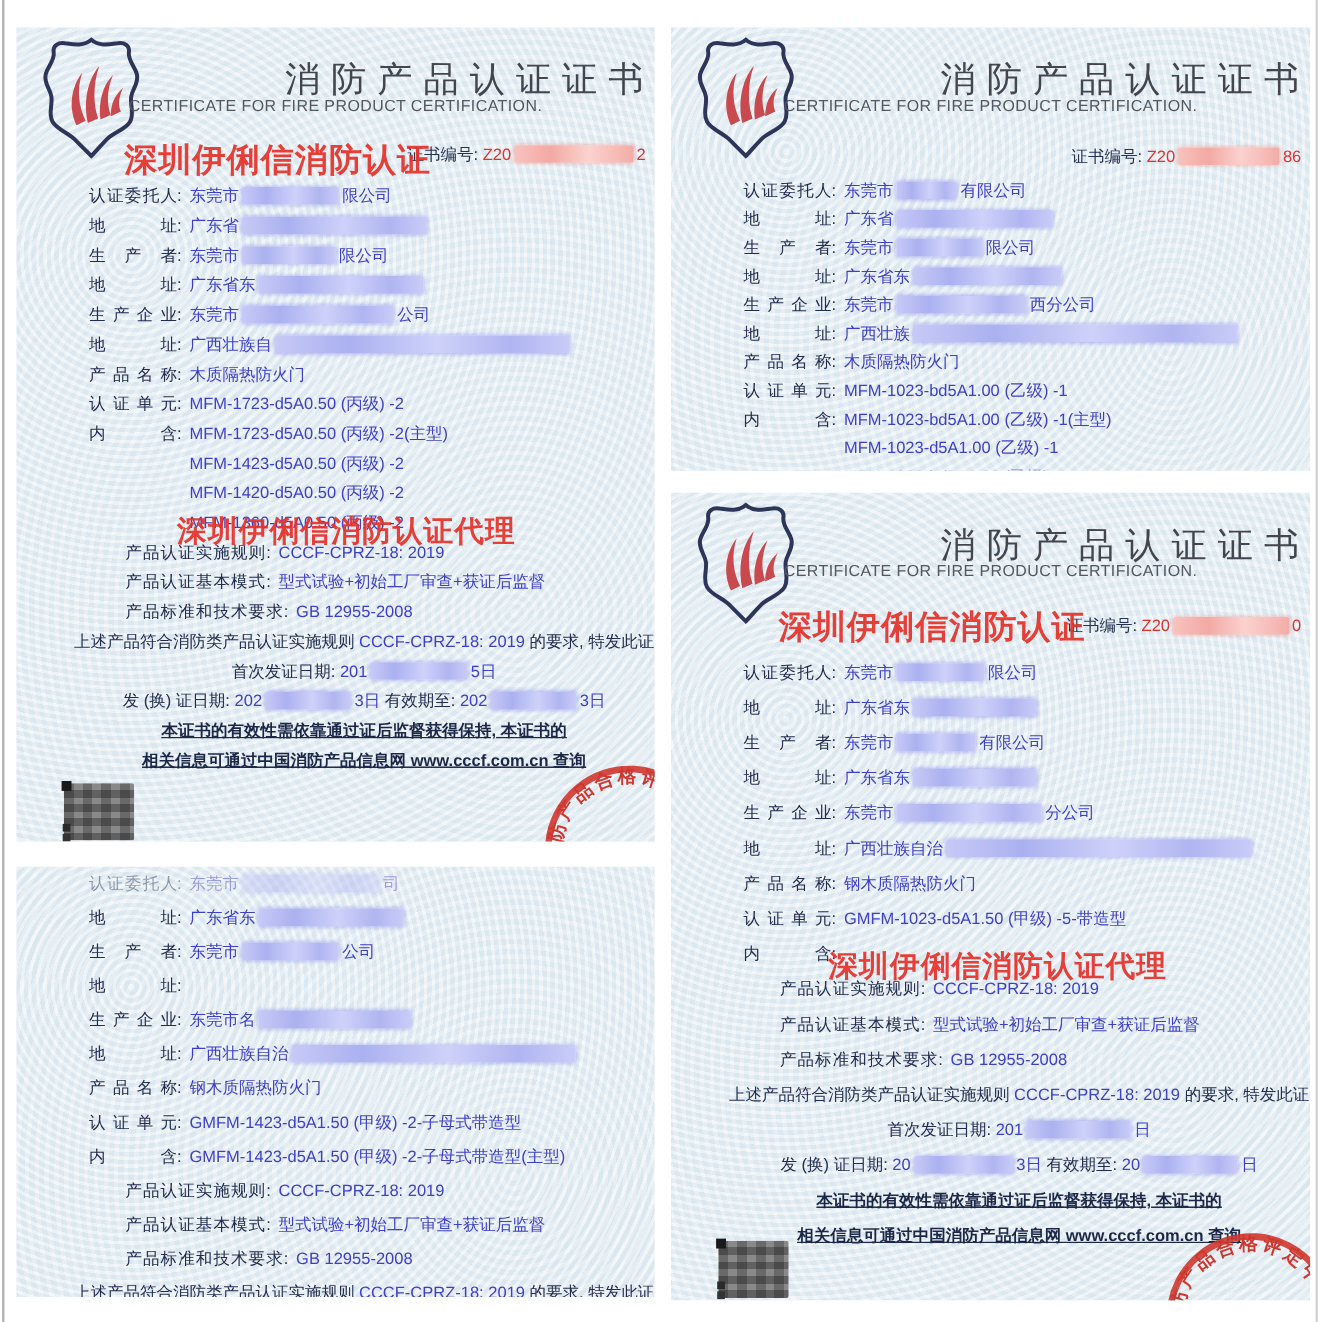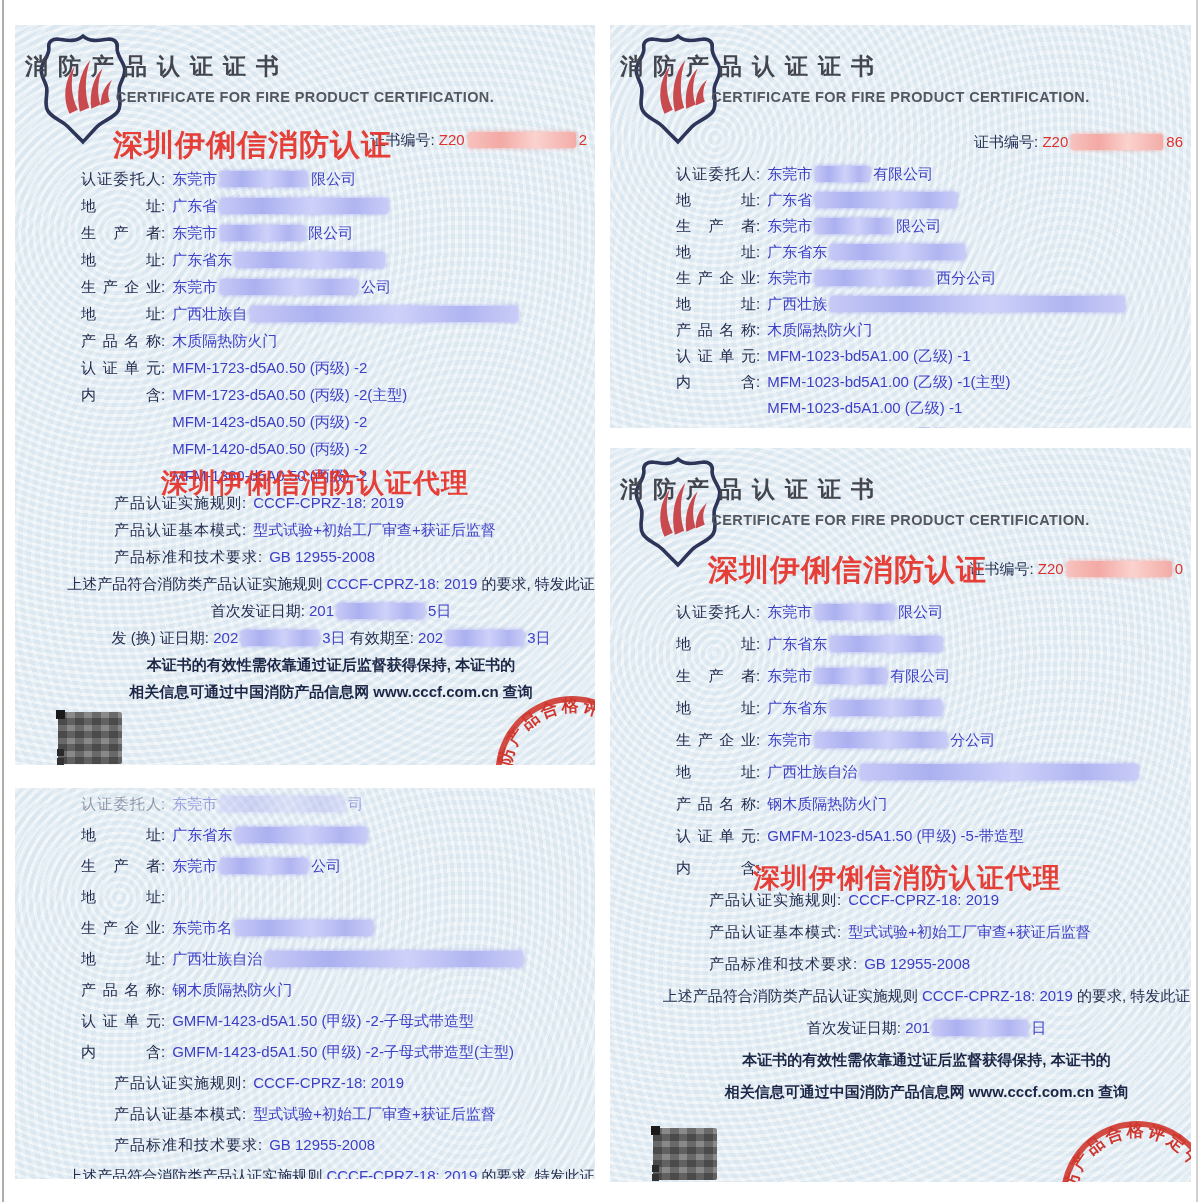--- a/index.html
+++ b/index.html
@@ -9,36 +9,36 @@
   .edge.left{left:2px;}
   .edge.right{right:4px;background:#c4c4c4;}
 
   .cert{position:absolute;background:#e5eef5;overflow:hidden;
     background-image:
       repeating-radial-gradient(circle at 18% 28%, rgba(255,255,255,.35) 0 3px, rgba(186,207,222,.14) 3px 7px),
       repeating-radial-gradient(circle at 78% 72%, rgba(255,255,255,.28) 0 4px, rgba(196,214,227,.12) 4px 9px);
     font-size:15px;color:#222c4e;}
 
   .logo{position:absolute;left:16px;top:6px;width:104px;height:116px;}
-  .hdr-title{position:absolute;top:26px;left:0;right:0;text-align:left;
-    font-size:23px;letter-spacing:10px;color:#43464f;font-weight:700;white-space:nowrap;text-indent:10px;}
+  .hdr-title{position:absolute;top:26px;left:0;right:0;text-align:right;
+    font-size:32px;letter-spacing:10px;color:#43464f;font-weight:400;white-space:nowrap;text-indent:10px;}
   .hdr-sub{position:absolute;top:64px;left:0;right:0;text-align:center;
-    font-size:14.5px;color:#53575f;letter-spacing:.4px;white-space:nowrap;font-weight:bold;}
+    font-size:14.5px;color:#53575f;letter-spacing:.4px;white-space:nowrap;}
 
   .wm{position:absolute;color:#e5322a;font-weight:bold;white-space:nowrap;
       opacity:.93;letter-spacing:1px;z-index:6;}
 
   .certno{position:absolute;white-space:nowrap;font-size:15px;z-index:3;}
   .certno .cl{color:#243052;}
   .certno .cv{color:#e0322c;}
 
   .rows{position:absolute;left:66px;right:14px;z-index:2;}
   .row{display:flex;align-items:baseline;white-space:nowrap;}
   .row.center{justify-content:center;}
-  .row.bold .val,.row.bold .val .seg{font-weight:bold;color:#1c2747;}
+  .row.bold .val,.row.bold .val .seg{font-weight:bold;color:#1c2747;text-decoration:underline;}
   .row.faded{opacity:.45;}
   .lbl{display:inline-block;width:80px;flex:none;text-align:justify;
        text-align-last:justify;color:#222c4e;}
   .lbl.wide{width:auto;text-align-last:auto;letter-spacing:1px;margin-left:33px;}
   .colon{color:#222c4e;margin-right:7px;}
   .colon.ghost{visibility:hidden;}
   .val{display:inline;}
   .seg{color:#3d3fc6;}
   .seg.navy{color:#222c4e;}
   .blur{display:inline-block;height:16px;border-radius:2px;margin:0 3px;vertical-align:-3px;
@@ -383,20 +383,23 @@
         <span class="lbl wide">产品标准和技术要求</span>
         <span class="colon">:</span>
         <span class="val"><span class="seg">GB 12955-2008</span></span>
       </div>
       <div class="row center" style="height: 32px; line-height: 32px;">
         <span class="val"><span class="seg navy">上述产品符合消防类产品认证实施规则 </span><span class="seg">CCCF-CPRZ-18: 2019</span><span class="seg navy"> 的要求, 特发此证</span></span>
       </div>
       <div class="row center" style="height: 32px; line-height: 32px;">
         <span class="val"><span class="seg navy">首次发证日期: </span><span class="seg">201</span><span class="blur" style="width: 95px;"></span><span class="seg">日</span></span>
       </div>
+      <div class="row center" style="height: 32px; line-height: 32px;">
+        <span class="val"><span class="seg navy">发 (换) 证日期: </span><span class="seg">20</span><span class="blur" style="width: 90px;"></span><span class="seg">3日</span><span class="seg navy"> 有效期至: </span><span class="seg">20</span><span class="blur" style="width: 86px;"></span><span class="seg">日</span></span>
+      </div>
       <div class="row center bold" style="height: 32px; line-height: 32px;">
         <span class="val"><span class="seg navy">本证书的有效性需依靠通过证后监督获得保持, 本证书的</span></span>
       </div>
       <div class="row center bold" style="height: 32px; line-height: 32px;">
         <span class="val"><span class="seg navy">相关信息可通过中国消防产品信息网 www.cccf.com.cn 查询</span></span>
       </div>
     </div>
     <div class="wm" style="left: 98px; top: 102px; font-size: 30px;">深圳伊俐信消防认证</div>
     <div class="wm" style="left: 143px; top: 412px; font-size: 27px;">深圳伊俐信消防认证代理</div>
     <div class="qr" style="left: 43px; top: 680px;"></div>

